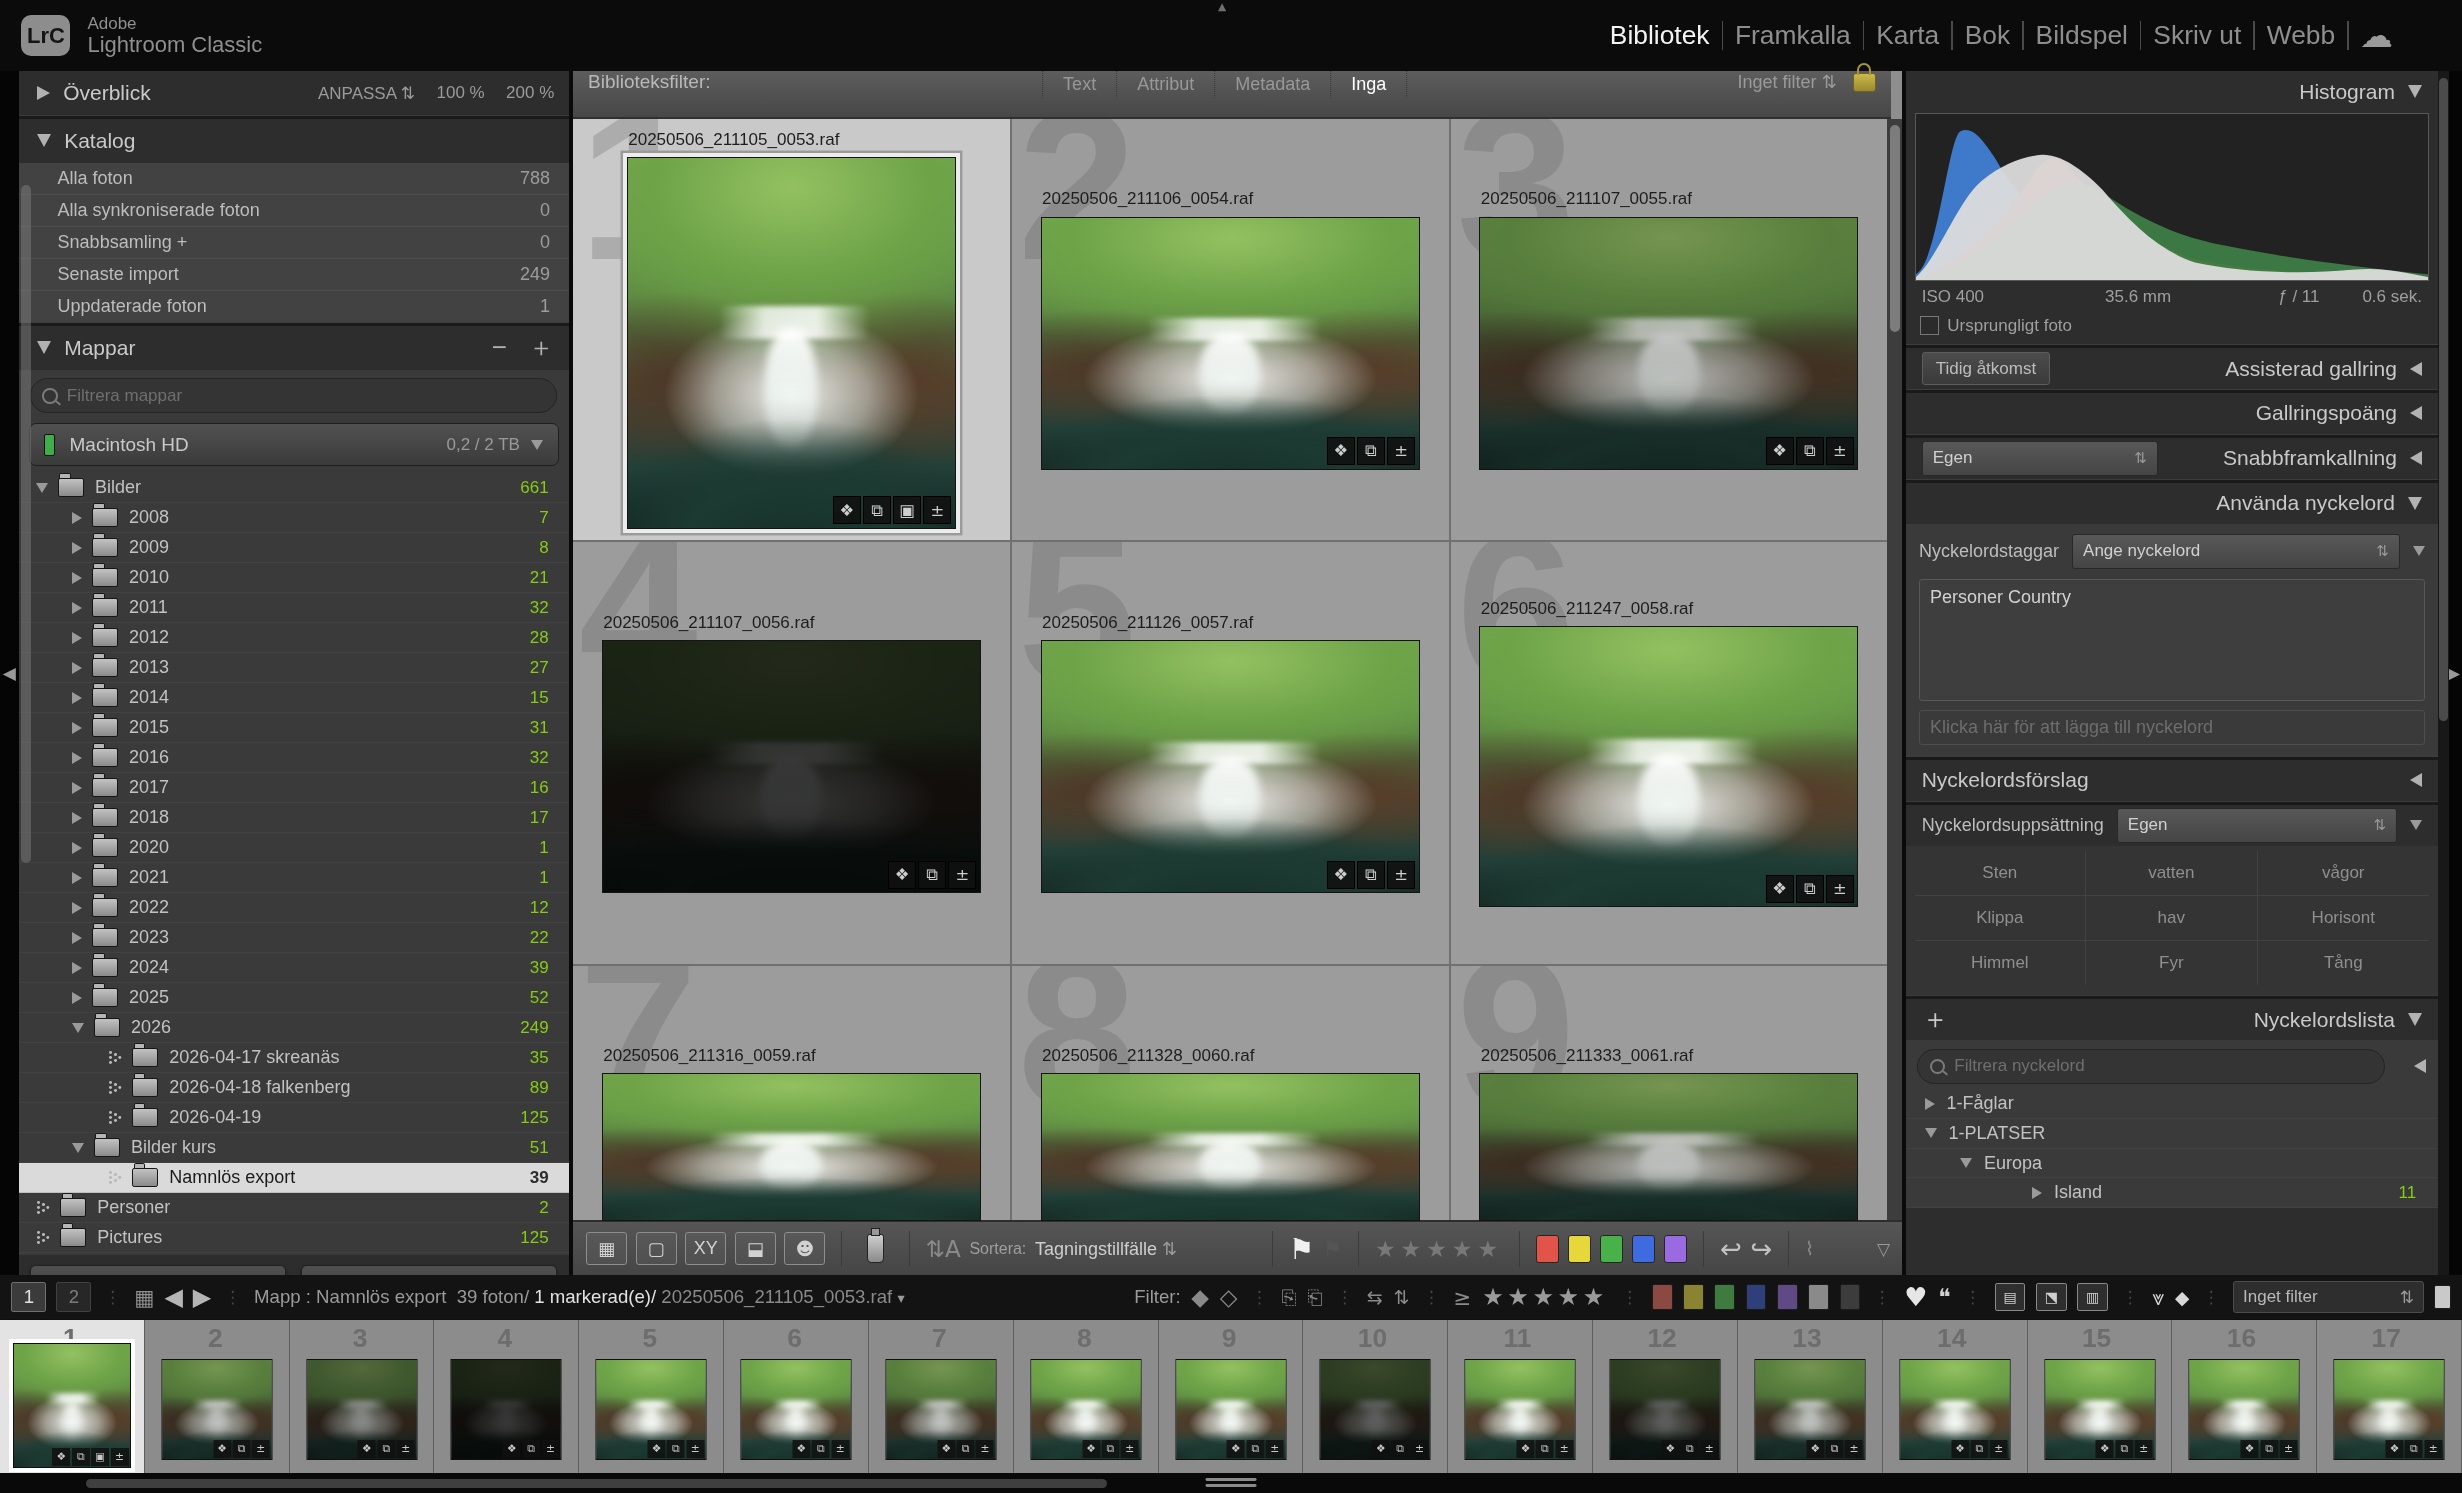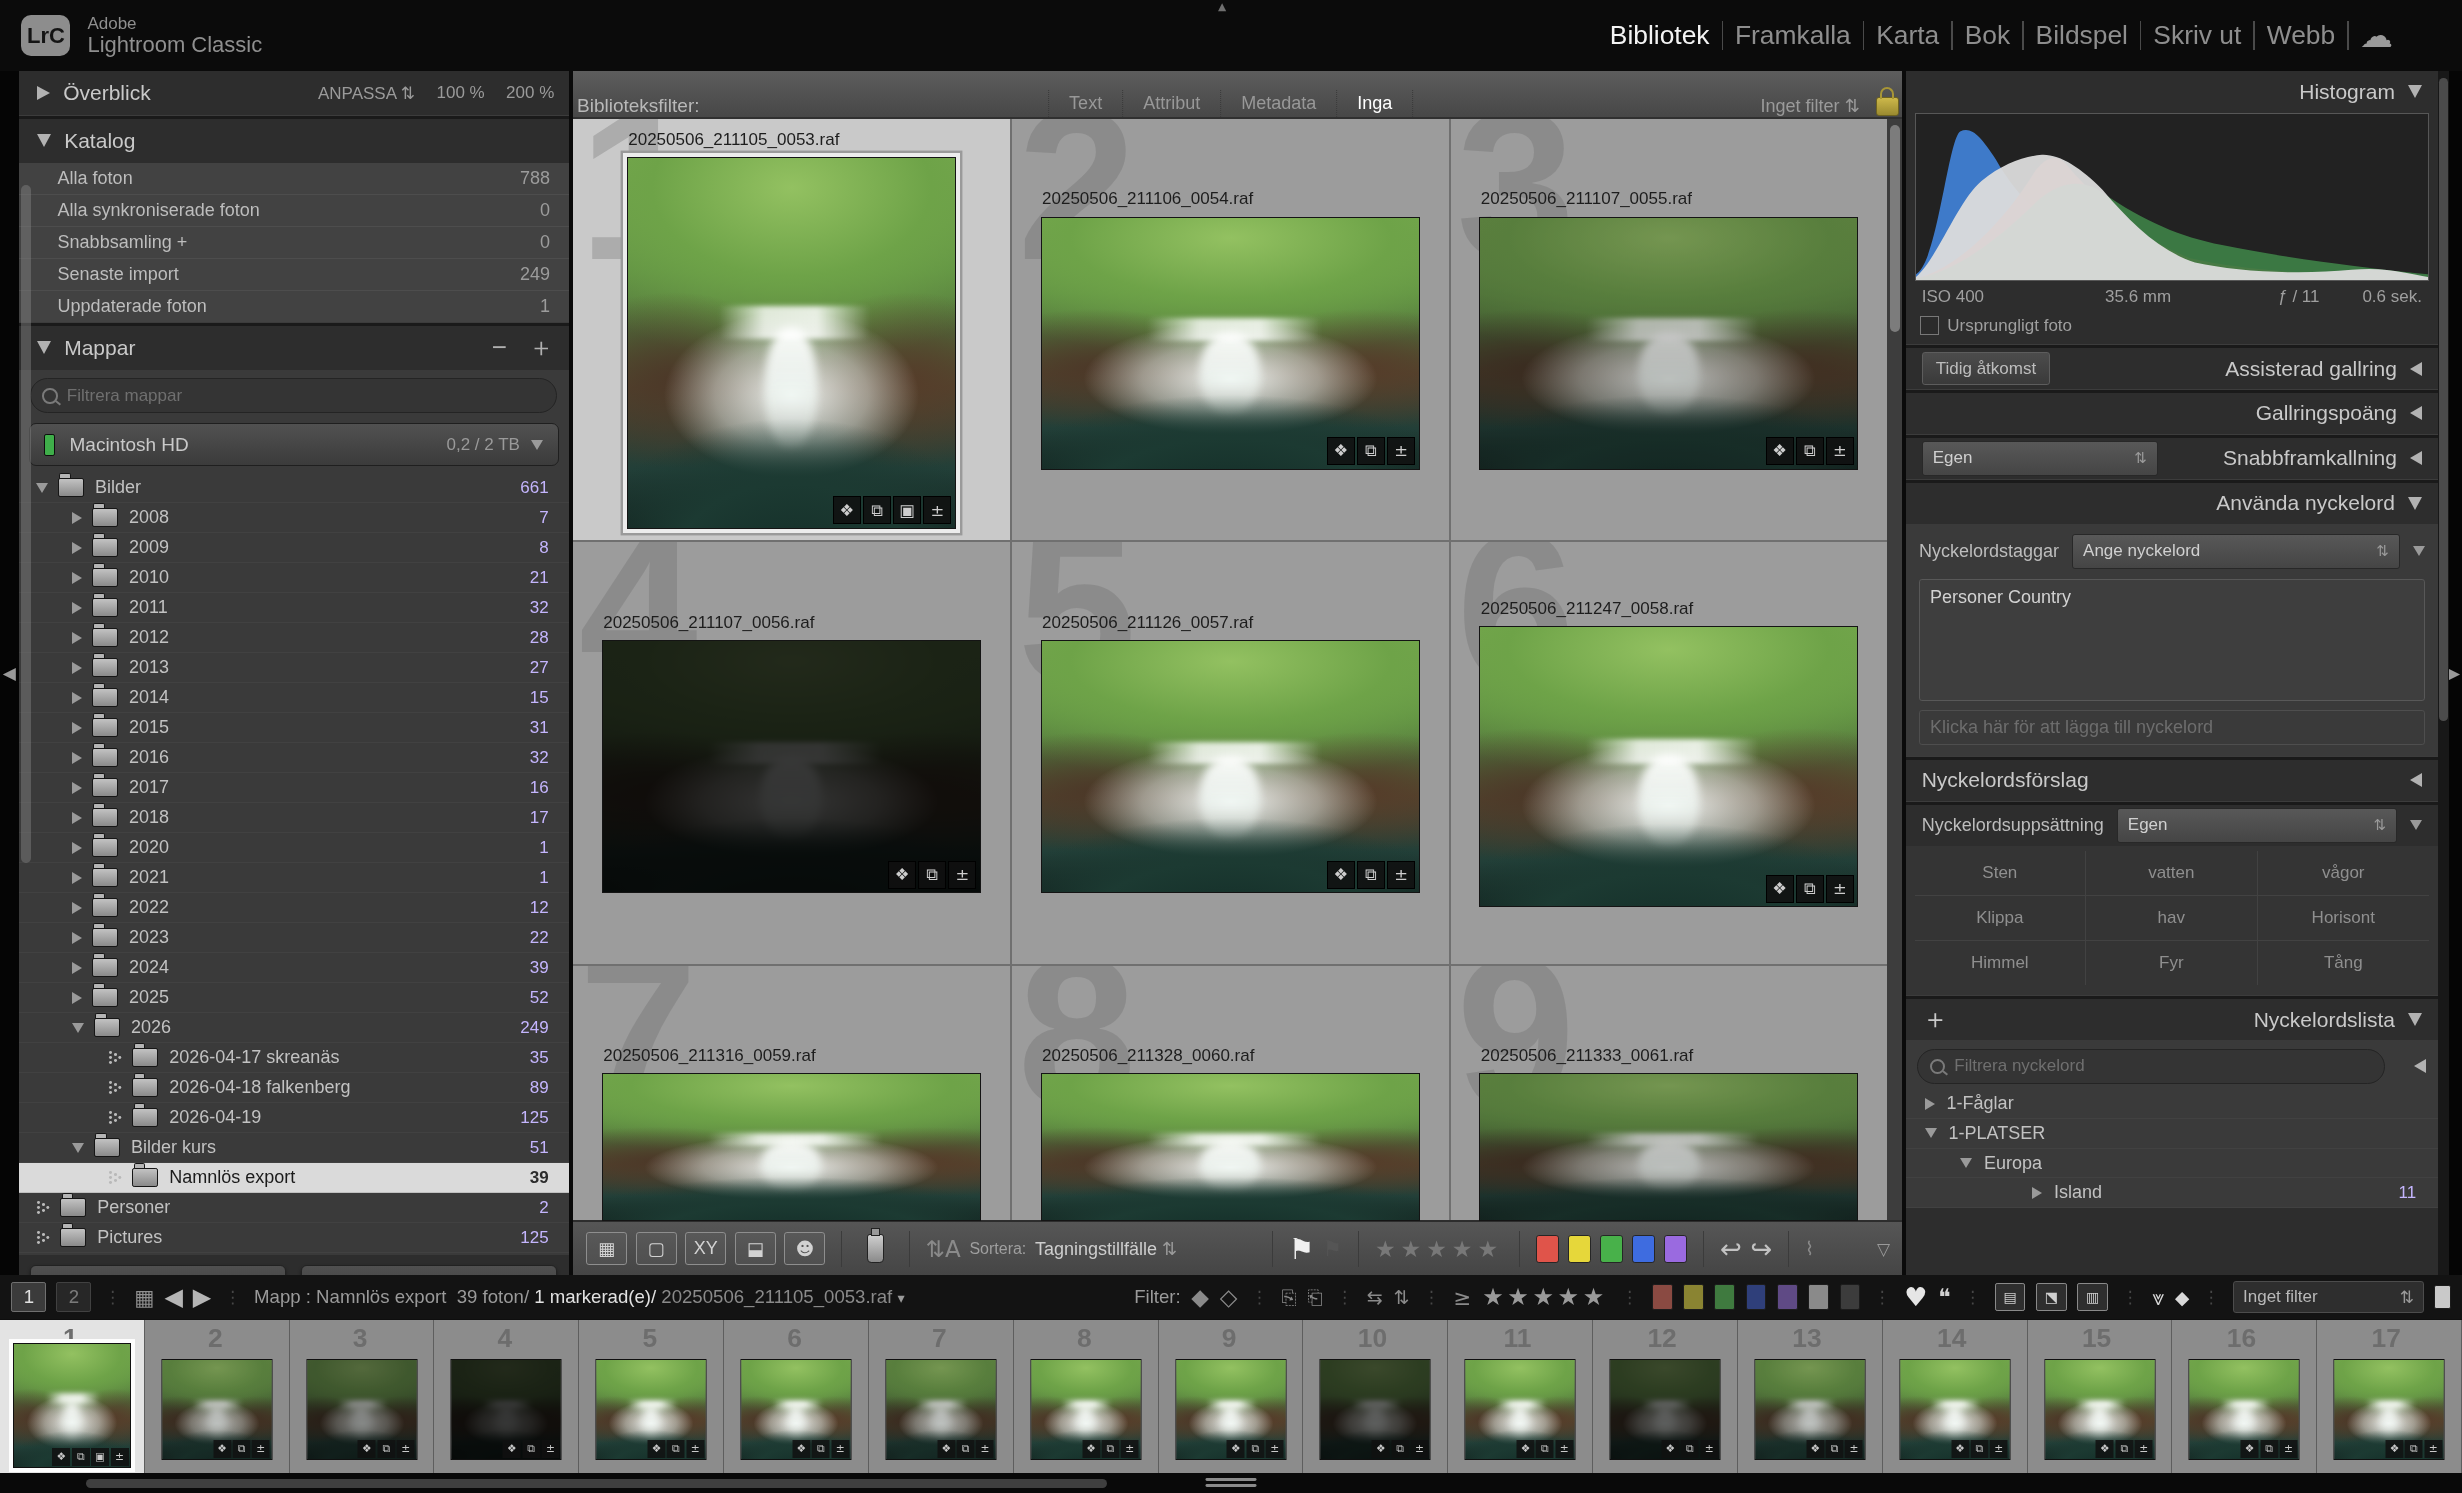--- a/index.html
+++ b/index.html
@@ -49,37 +49,37 @@
   .mag{width:11.4px;height:11.4px;border:2.1px solid #7a7a7a;border-radius:50%;position:relative;flex:0 0 auto}
   .mag::after{content:"";position:absolute;width:6.4px;height:2.1px;background:#7a7a7a;transform:rotate(40deg);right:-5.7px;bottom:-2.1px}
   .sinput{flex:1;background:transparent;border:none;outline:none;color:#bbb;font-size:17px;font-family:inherit}
   .sinput::placeholder{color:#6f6f6f}
   .volume{margin:4.3px 10px 7.1px;height:41px;border-radius:7.1px;background:linear-gradient(#515151,#3b3b3b);border:0.7px solid #1f1f1f;display:flex;align-items:center;padding:0 14.3px;color:#c9c9c9;font-size:19px}
   .led{width:9.3px;height:20px;background:#3fae4a;border:1.4px solid #0d0d0d;border-radius:2.1px;margin-right:14.3px}
   .vusage{margin-left:auto;display:flex;align-items:center;gap:11.4px;color:#9a9a9a;font-size:17px}
   .tree{padding-bottom:1.4px}
   .frow{display:flex;align-items:center;height:29px;padding-right:20px;color:#c2c2c2;font-size:18px;border-bottom:0.7px solid #414141}
   .frow .flabel{margin-left:11.4px}
-  .fcount{margin-left:auto;color:#c4b5fd;font-size:17px}
+  .fcount{margin-left:auto;color:#84cc16;font-size:17px}
   .lvl0{padding-left:17px}.lvl1{padding-left:53px}.lvl2{padding-left:89px}
   .frow.sel{background:#dadada;color:#1b1b1b;border-bottom-color:#bfbfbf}
   .frow.sel .fcount{color:#2c2c2c;font-weight:bold}
   .ficon{width:24px;height:17px;background:linear-gradient(#c2c2c2,#8a8a8a);border:1.4px solid #161616;border-radius:2.1px;position:relative;margin-left:10px;flex:0 0 auto}
   .ficon::before{content:"";position:absolute;top:-6.4px;left:0.7px;width:9.3px;height:3.6px;background:#b5b5b5;border:1.4px solid #161616;border-bottom:none;border-radius:2.1px 2.1px 0 0}
   .dots{position:relative;width:14.3px;height:14.3px;flex:0 0 auto}
   .dots i{position:absolute;left:1.4px;top:0.7px;width:2.9px;height:2.9px;border-radius:50%;background:#b9b9b9;
     box-shadow:0 5px 0 #b9b9b9,0 10px 0 #b9b9b9,5px 2.1px 0 #b9b9b9,5px 7.9px 0 #b9b9b9,9.3px 5px 0 #b9b9b9}
   .btnrow{display:flex;gap:14.3px;padding:10px 11.4px;background:#2d2d2d}
   .btn{flex:1;height:39px;border-radius:5.7px;background:linear-gradient(#505050,#3a3a3a);border:1.4px solid #222;
     color:#cfcfcf;font-size:19px;display:flex;align-items:center;justify-content:center;box-shadow:0 2.1px 3.6px rgba(0,0,0,.45)}
 
   
   .center{position:absolute;left:573px;top:71px;width:1330px;height:1204px;background:#8e8e8e}
-  .fbar{position:absolute;left:0;top:0;right:0;height:46px;background:linear-gradient(#5d5d5d,#474747);
-    border-bottom:2.1px solid #303030;display:flex;align-items:flex-end;padding:0 4px;color:#b9b9b9;font-size:19px}
+  .fbar{position:absolute;left:0;top:0;right:12px;height:46px;background:linear-gradient(#5d5d5d,#474747);
+    border-bottom:2.1px solid #303030;display:flex;align-items:flex-start;padding:0 15px;color:#b9b9b9;font-size:19px}
   .ftabs{position:absolute;left:50%;transform:translateX(-52%);display:flex;align-items:center}
   .ftab{padding:2.9px 20px;color:#989898;font-size:18px;border-left:1.4px dotted #3a3a3a}
   .ftab:last-child{border-right:1.4px dotted #3a3a3a}
   .ftab.active{color:#fff}
   .fbright{margin-left:auto;display:flex;align-items:center;gap:13px;color:#9a9a9a;font-size:18px}
   .lock{width:21.4px;height:17px;background:linear-gradient(#cdb84a,#9a8a30);border:1.4px solid #6e6320;border-radius:2.9px;position:relative;margin-left:2.9px}
   .lock::before{content:"";position:absolute;top:-10.7px;left:3.6px;width:10px;height:10px;border:2.9px solid #a89636;border-bottom:none;border-radius:7.1px 7.1px 0 0}
   .grid{position:absolute;left:0;top:48px;right:15.7px;bottom:54px;display:grid;grid-template-columns:1fr 1fr 1fr;
     grid-template-rows:421px 422px 1fr;gap:2.1px;background:#707070}
   .gcell{position:relative;background:#9c9c9c;overflow:hidden;display:flex;flex-direction:column;align-items:center;justify-content:center}

